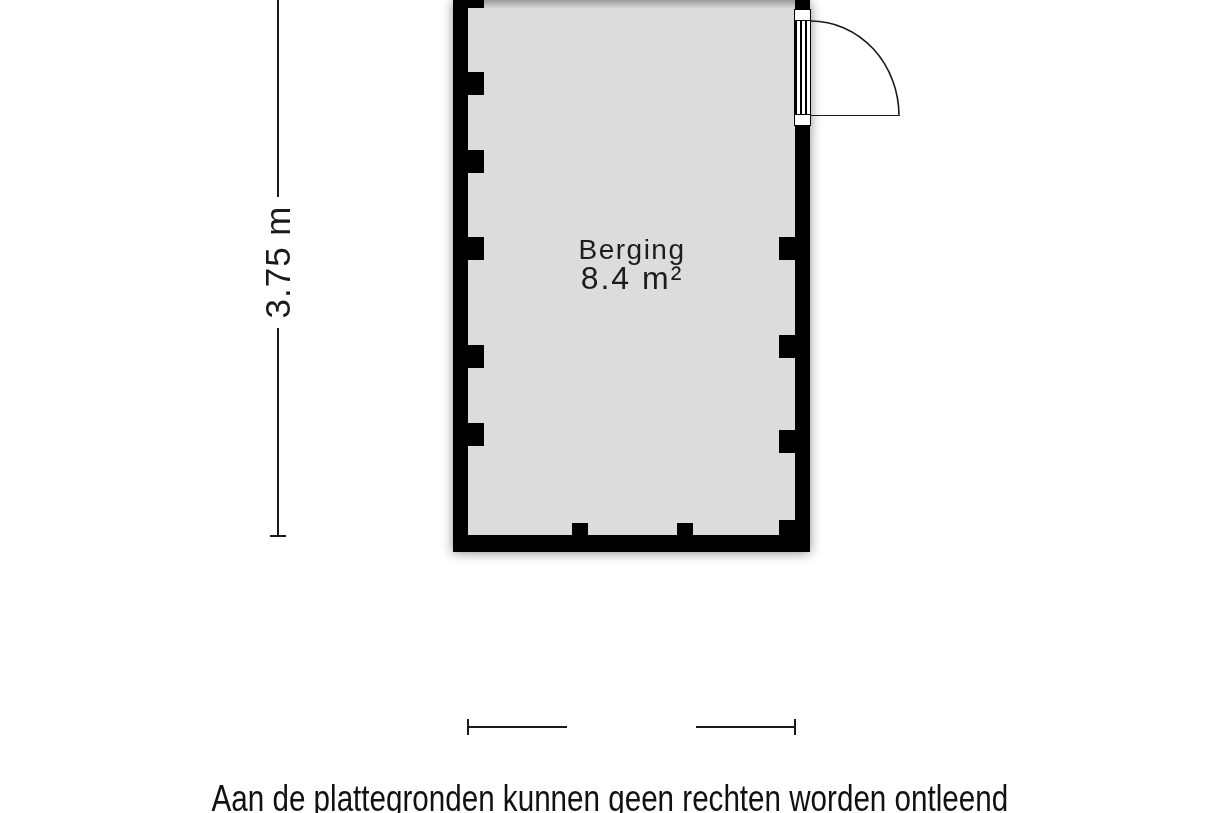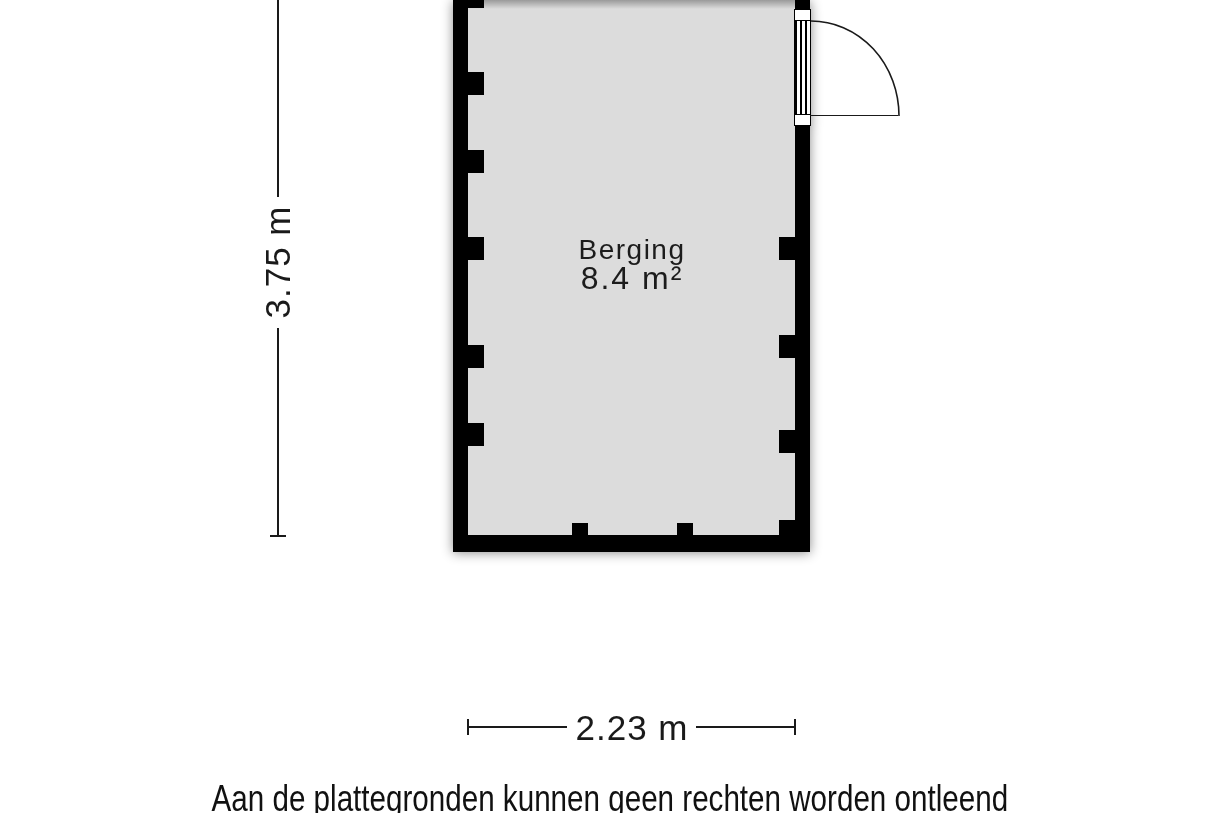--- a/index.html
+++ b/index.html
@@ -93,19 +93,18 @@
 
   <div class="dim vdim-seg1"></div>
   <div class="dim vdim-seg2"></div>
   <div class="dim vdim-cap"></div>
   <div class="vdim-label">3.75 m</div>
 
   <div class="dim hdim-seg1"></div>
   <div class="dim hdim-seg2"></div>
   <div class="dim hdim-capl"></div>
   <div class="dim hdim-capr"></div>
-  <div class="hdim-label">2.23 m</div>
 
   <div class="disclaimer">
     <span>Aan de plattegronden kunnen geen rechten worden ontleend</span>
   </div>
 
 </div>
 
 </body></html>

